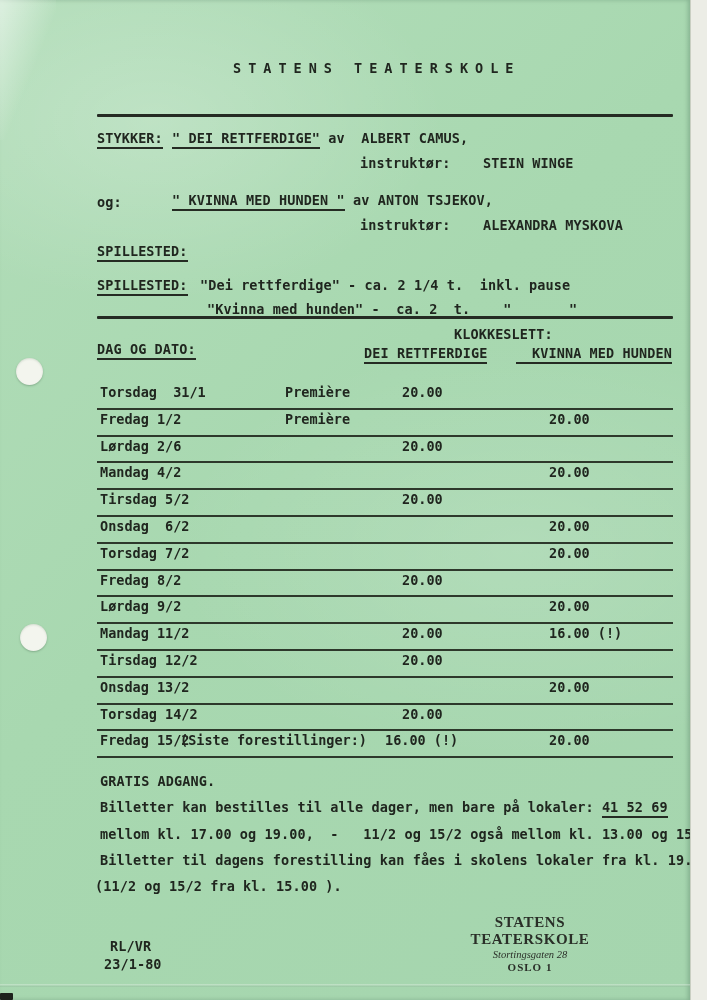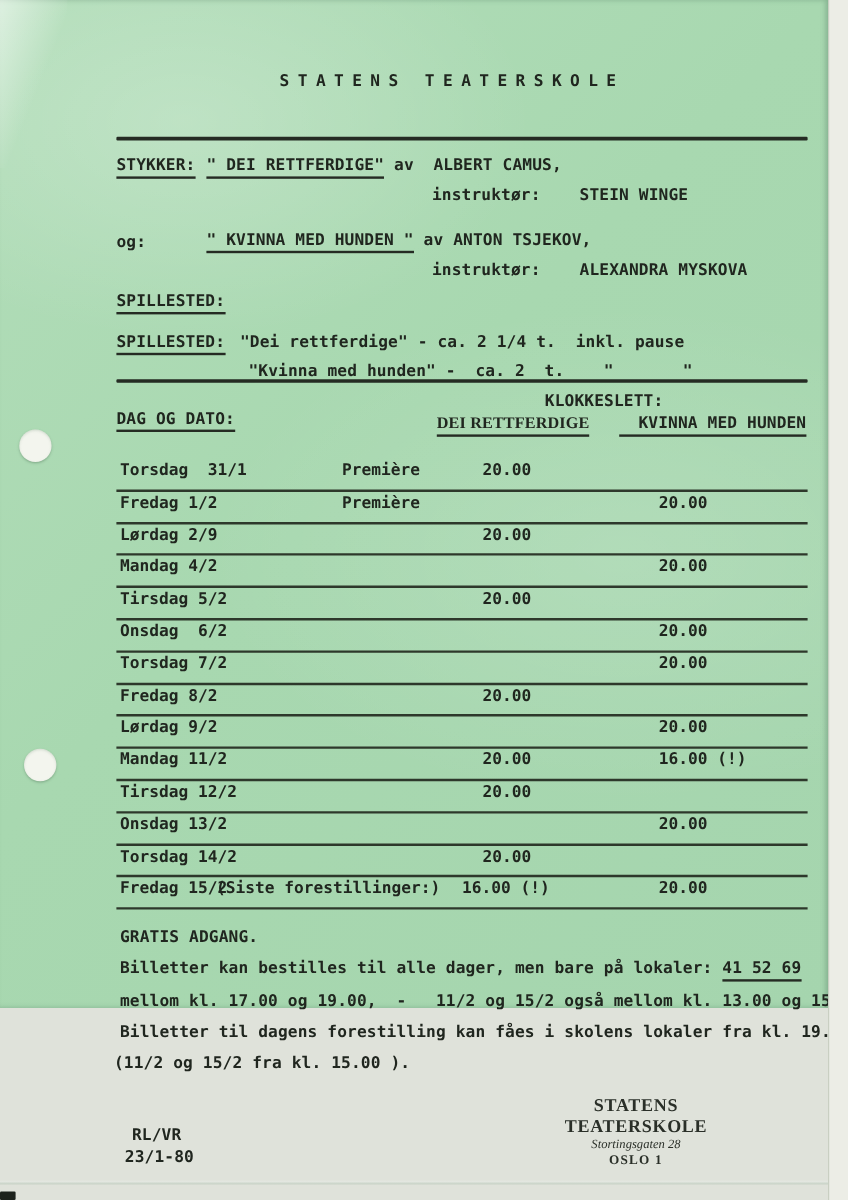--- a/index.html
+++ b/index.html
@@ -3,21 +3,21 @@
 <meta charset="utf-8">
 <style>
   html,body{margin:0;padding:0;}
   body{
     width:707px;height:1000px;position:relative;overflow:hidden;
     background:#dfe2da;
     font-family:"DejaVu Sans Mono","Liberation Mono",monospace;
   }
   
   .paper{
-    position:absolute;left:0;top:0;width:691px;height:840px;
+    position:absolute;left:0;top:0;width:691px;height:1000px;
     background:
       radial-gradient(ellipse 420px 260px at 22% 12%, rgba(255,255,255,0.20), rgba(255,255,255,0) 70%),
       radial-gradient(ellipse 500px 300px at 75% 55%, rgba(255,255,255,0.12), rgba(255,255,255,0) 70%),
       linear-gradient(135deg,#b2ddb9 0%, #a8d8b0 45%, #a5d5ae 100%);
     box-shadow: inset -3px 0 4px rgba(70,110,85,0.35);
   }
   .scan-strip{
     position:absolute;right:0;top:0;width:16px;height:1000px;
     background:#ecede6;border-left:1px solid #c9cfc2;
   }
@@ -94,38 +94,38 @@
   <div class="tw ul" style="left:97px;top:243px;">SPILLESTED:</div>
 
   <div class="tw ul" style="left:97px;top:277px;">SPILLESTED:</div>
   <div class="tw" style="left:200px;top:277px;">"Dei rettferdige" - ca. 2 1/4 t.  inkl. pause</div>
   <div class="tw" style="left:207px;top:301px;">"Kvinna med hunden" -  ca. 2  t.    "       "</div>
 
   <div class="rule rule-2"></div>
 
   <div class="tw" style="left:454px;top:326px;">KLOKKESLETT:</div>
   <div class="tw ul" style="left:97px;top:341px;">DAG OG DATO:</div>
-  <div class="tw ul" style="left:364px;top:345px;font-family:Liberation Serif, serif;">DEI RETTFERDIGE</div>
+  <div class="tw ul" style="left:364px;top:345px;">DEI RETTFERDIGE</div>
   <div class="tw ul" style="left:516px;top:345px;padding-left:16px;">KVINNA MED HUNDEN</div>
 
   <div class="rows">
     <div class="srow">
       <span class="cell day">Torsdag  31/1</span>
       <span class="cell note">Première</span>
       <span class="cell c1">20.00</span>
       <span class="cell c2"></span>
     </div>
     <div class="srow">
       <span class="cell day">Fredag 1/2</span>
       <span class="cell note">Première</span>
       <span class="cell c1"></span>
       <span class="cell c2">20.00</span>
     </div>
     <div class="srow">
-      <span class="cell day">Lørdag 2/9</span>
+      <span class="cell day">Lørdag 2/6</span>
       <span class="cell c1">20.00</span>
       <span class="cell c2"></span>
     </div>
     <div class="srow">
       <span class="cell day">Mandag 4/2</span>
       <span class="cell c1"></span>
       <span class="cell c2">20.00</span>
     </div>
     <div class="srow">
       <span class="cell day">Tirsdag 5/2</span>

